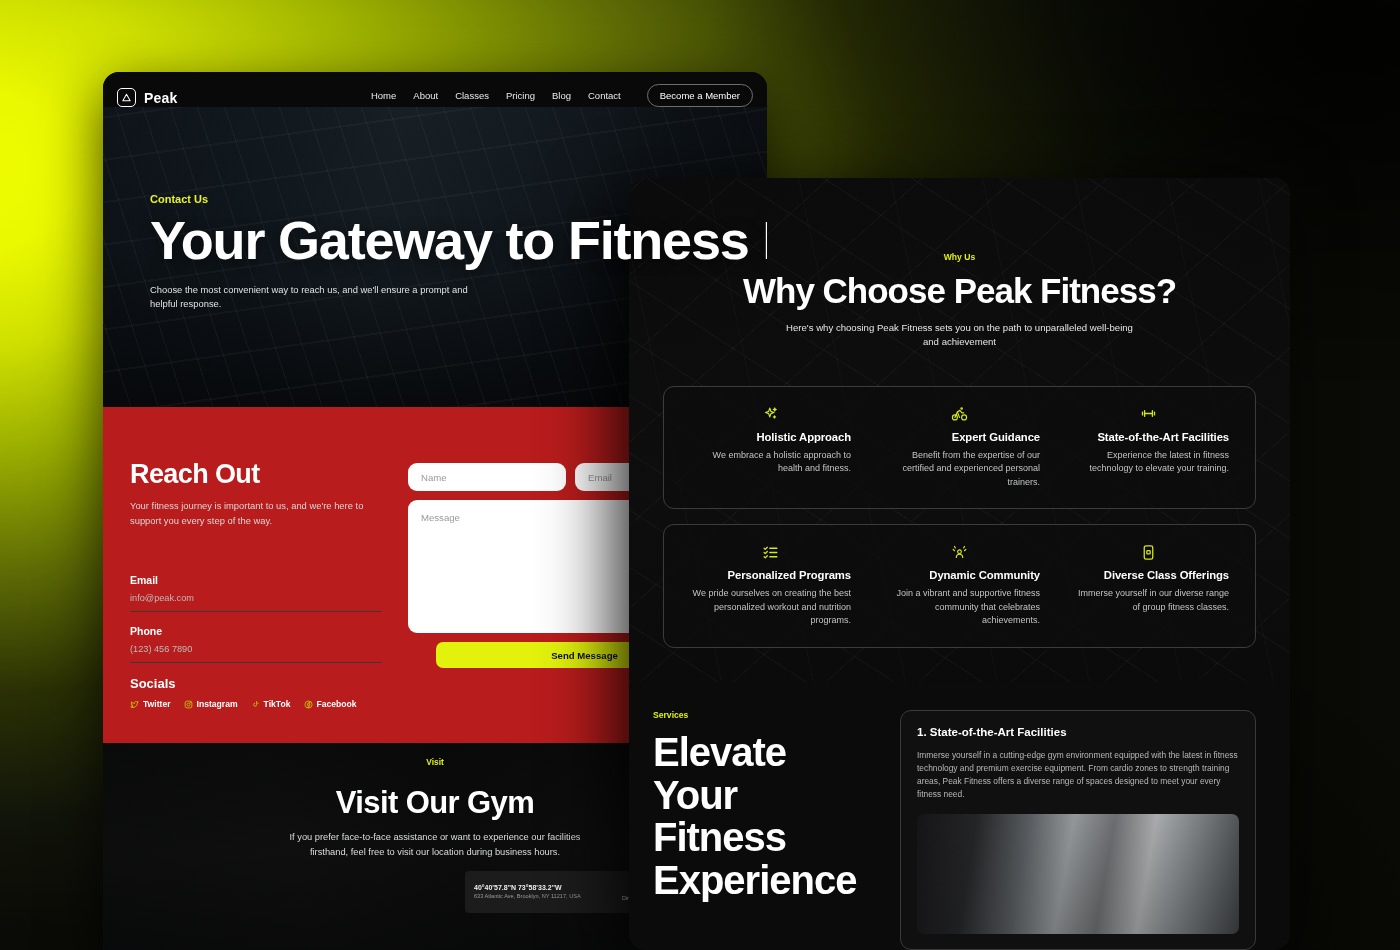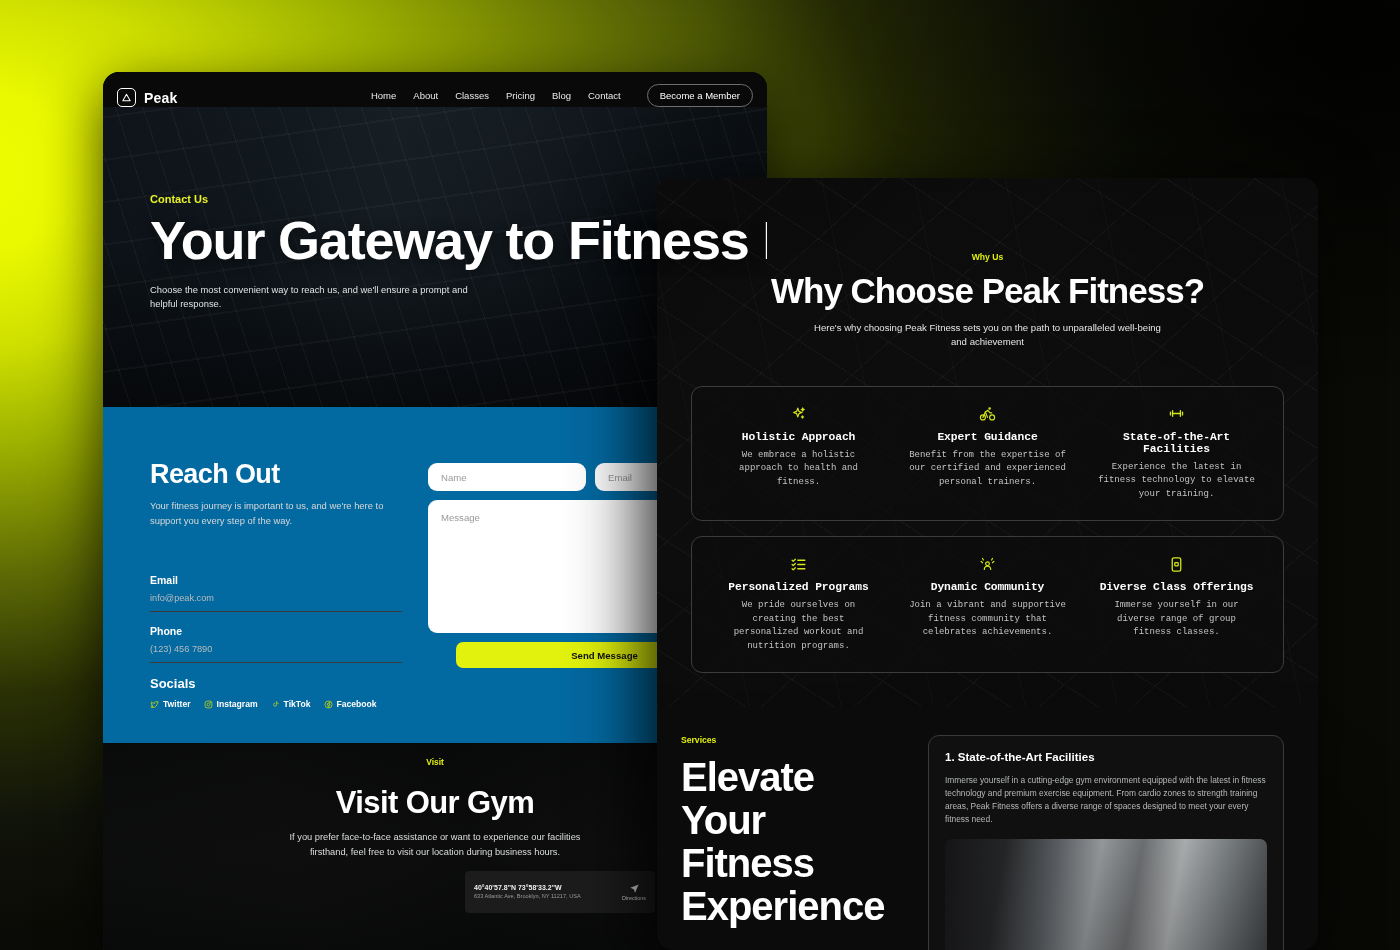--- a/index.html
+++ b/index.html
@@ -31,21 +31,21 @@
     position: absolute;
     border-radius: 16px;
     overflow: hidden;
     background: #0c0c0c;
   }
   #panel-left {
     left: 103px; top: 72px; width: 664px; height: 890px;
     box-shadow: 0 18px 60px rgba(0,0,0,.75);
   }
   #panel-right {
-    left: 657px; top: 178px; width: 661px; height: 772px;
+    left: 629px; top: 178px; width: 661px; height: 772px;
     box-shadow: -14px 16px 70px rgba(0,0,0,.85);
     background: #0d0d0d;
   }
 
   
   .nav {
     height: 35px;
     background: #090909;
     display: flex; align-items: flex-end;
     padding: 0 14px;
@@ -91,21 +91,21 @@
     position: relative; z-index: 2;
     text-shadow: 0 2px 14px rgba(0,0,0,.55);
   }
   .hero p {
     color: #dfe2e2; font-size: 9.4px; line-height: 1.55; max-width: 330px;
     margin-top: 16px; position: relative; z-index: 2;
   }
   .hero p + p { margin-top: 12px; }
 
   .reach {
-    background: #0369a1; padding: 52px 47px 34px 47px;
+    background: #b91c1c; padding: 52px 47px 34px 27px;
     display: flex; gap: 26px; position: relative;
   }
   .reach-left { width: 252px; flex: none; }
   .reach-left h2 {
     color: #fff; font-size: 27px; font-weight: 800; letter-spacing: -.6px;
   }
   .reach-left .sub { color: #d7d9d9; font-size: 9.4px; line-height: 1.55; margin-top: 9px; }
   .contact-block { margin-top: 46px; }
   .contact-row { padding-bottom: 8px; border-bottom: 1px solid #3a3a3a; margin-bottom: 13px; }
   .contact-row .lab { color: #fff; font-size: 10.5px; font-weight: 700; }
@@ -176,21 +176,21 @@
   .why .eyebrow3 { color: #dff00c; font-size: 8.6px; font-weight: 700; }
   .why h2 { color: #fff; font-size: 35px; font-weight: 800; letter-spacing: -1px; margin-top: 9px; }
   .why .lead { color: #e4e6e5; font-size: 9.6px; line-height: 1.5; max-width: 355px; margin: 10px auto 0; }
 
   .feat-grid { margin-top: 36px; display: flex; flex-direction: column; gap: 15px; }
   .feat-row {
     border: 1px solid #3c3c3c; border-radius: 11px;
     background: rgba(12,12,12,.72);
     display: flex; padding: 17px 12px 19px 12px;
   }
-  .feat { flex: 1; padding: 0 14px; text-align: center; font-family: Liberation Mono, monospace; }
+  .feat { flex: 1; padding: 0 14px; text-align: right; }
   .feat .ic { height: 20px; display: flex; align-items: center; justify-content: center; }
   .feat h3 { color: #fff; font-size: 11.3px; font-weight: 700; margin-top: 7px; letter-spacing: -.1px; }
   .feat p { color: #c2c4c3; font-size: 9px; line-height: 1.5; margin-top: 6px; }
 
   .services {
     background: #0b0b0b; padding: 28px 34px 0 24px; display: flex; gap: 22px;
   }
   .svc-left { width: 225px; flex: none; }
   .svc-left .eyebrow4 { color: #dff00c; font-size: 8.6px; font-weight: 700; }
   .svc-left h2 {

